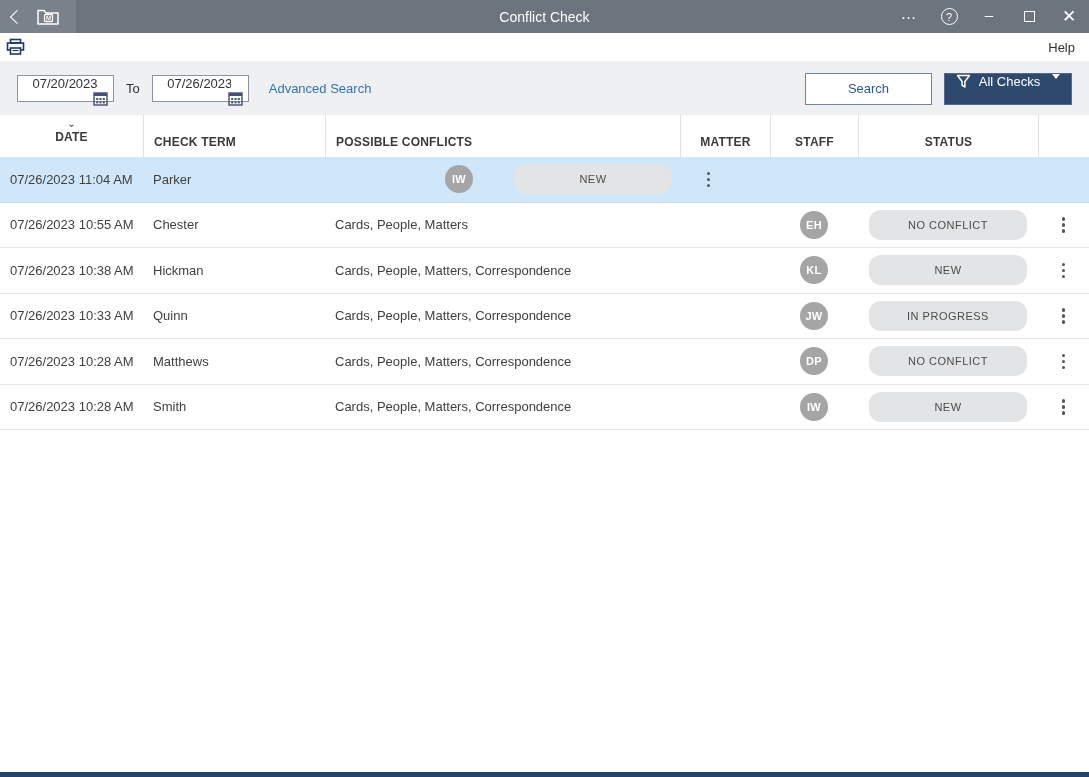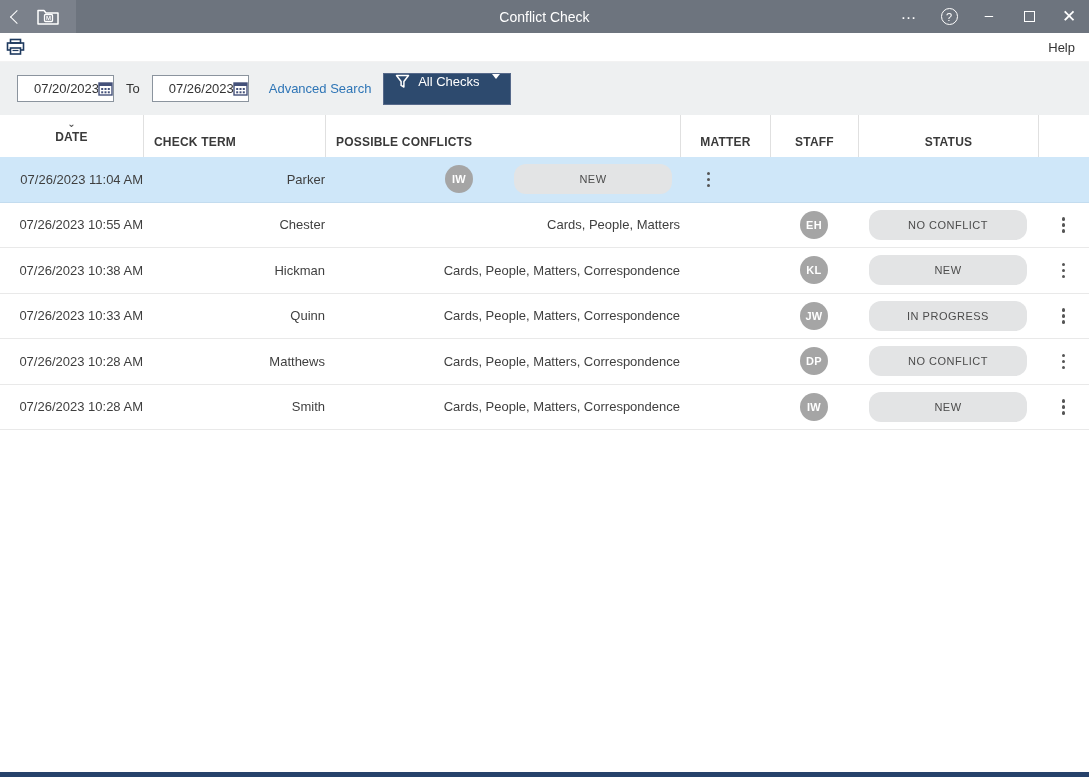--- a/index.html
+++ b/index.html
@@ -33,21 +33,21 @@
   
   .toolbar { height:29px; background:#fff; display:flex; align-items:center;
              padding:0 14px 0 6px; flex:none; border-bottom:1px solid #f2f2f2; }
   .print-icon { display:flex; cursor:pointer; }
   .help-link { margin-left:auto; font-size:13px; color:#333; cursor:pointer; }
 
   
   .searchbar { height:53px; background:#eef0f1; display:flex; align-items:center;
                padding:0 17px; flex:none; }
   .date-field { width:97px; height:27px; background:#fff; border:1px solid #8b949e;
-                display:flex; align-items:center; padding:0 5px 0 16px; }
+                display:flex; align-items:center; padding:0 5px 0 3px;flex-direction:column; }
   .date-field input { border:none; outline:none; width:64px; font-size:13px; color:#333;
                       font-family:inherit; background:transparent; }
   .cal-icon { margin-left:auto; display:flex; cursor:pointer; }
   .to-label { font-size:13px; color:#333; margin:0 12px; }
   .adv-link { font-size:13px; color:#2e75b6; margin-left:20px; cursor:pointer; }
   .search-btn { margin-left:auto; width:127px; height:32px; background:#fff;
                 border:1px solid #6f83a3; color:#2b579a; font-size:13px;
                 font-family:inherit; cursor:pointer; }
   .filter-btn { margin-left:12px; width:128px; height:32px; background:#2d4a6e;
                 border:1px solid #56698a; color:#fff; font-size:13px; display:flex;
@@ -70,21 +70,21 @@
   .c-actions{ width:51px;  flex:none; }
   .th.c-date { justify-content:center; flex-direction:column; align-items:center; padding-bottom:8px; }
   .sort-caret { font-size:10px; color:#555; line-height:8px; margin-bottom:2px; }
   .th.c-term, .th.c-conf { padding-left:10px; }
   .th.c-matter, .th.c-staff, .th.c-status { justify-content:center; }
 
   .tbody { flex:none; }
   .trow { height:45.5px; display:flex; align-items:center; background:#fff;
           border-bottom:1px solid #e9e9e9; cursor:pointer; }
   .trow.selected { background:#cfe7f9; border-bottom:1px solid #c3dcef; }
-  .cell { font-size:13px; color:#3f3f3f; white-space:nowrap; overflow:hidden;text-align:right; }
+  .cell { font-size:13px; color:#3f3f3f; white-space:nowrap; overflow:hidden; }
   .cell.c-date { padding-left:10px; }
   .cell.c-term { padding-left:10px; }
   .cell.c-conf { padding-left:10px; }
   .cell.c-staff, .cell.c-status, .cell.c-actions { display:flex; justify-content:center; align-items:center; }
   .avatar { width:28px; height:28px; border-radius:50%; background:#a5a5a5; color:#fff;
             font-size:11px; font-weight:700; display:flex; align-items:center;
             justify-content:center; letter-spacing:.3px; }
   .pill { width:158px; height:30px; border-radius:12px; background:#e3e4e5; color:#4c4c4c;
           font-size:11px; letter-spacing:.5px; display:flex; align-items:center;
           justify-content:center; }
@@ -172,20 +172,21 @@
           <rect x="3.2" y="7" width="2" height="2" fill="#44517a"></rect>
             <rect x="6.5" y="7" width="2" height="2" fill="#44517a"></rect>
             <rect x="9.8" y="7" width="2" height="2" fill="#44517a"></rect>
           <rect x="3.2" y="10.3" width="2" height="2" fill="#44517a"></rect>
             <rect x="6.5" y="10.3" width="2" height="2" fill="#44517a"></rect>
             <rect x="9.8" y="10.3" width="2" height="2" fill="#44517a"></rect>
         </svg>
       </span>
     </div>
     <span class="adv-link">Advanced Search</span>
+    <button class="search-btn">Search</button>
     <div class="filter-btn">
       <span>
         <svg width="15" height="15" viewBox="0 0 15 15">
           <path d="M1.5 1.5 h12 l-4.6 6 v5.5 l-2.8 -1.6 v-3.9 z" fill="none" stroke="#fff" stroke-width="1.5" stroke-linejoin="round"></path>
         </svg>
       </span>
       <span>All Checks</span>
       <span class="filter-caret"></span>
     </div>
   </div>

